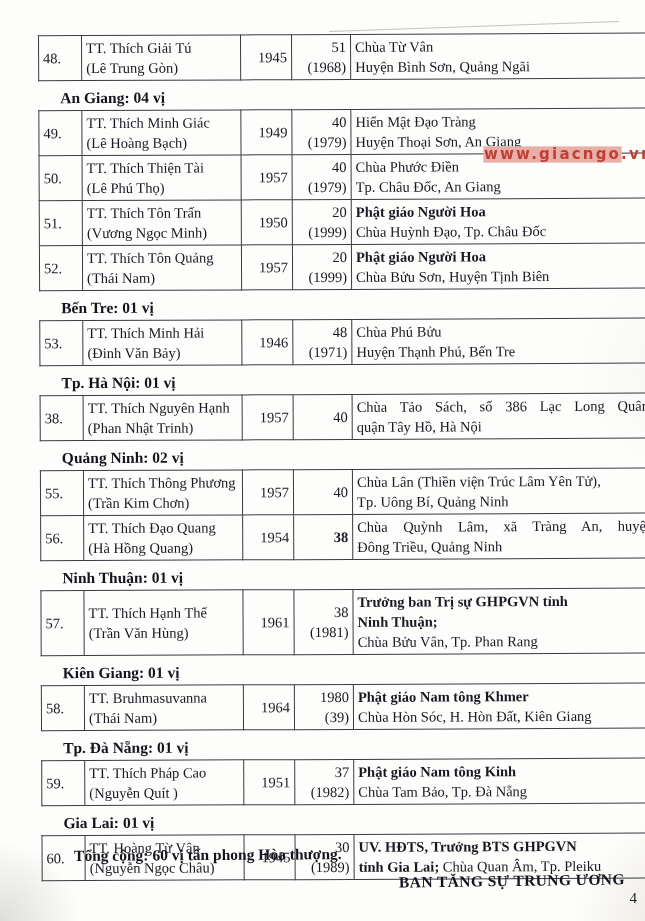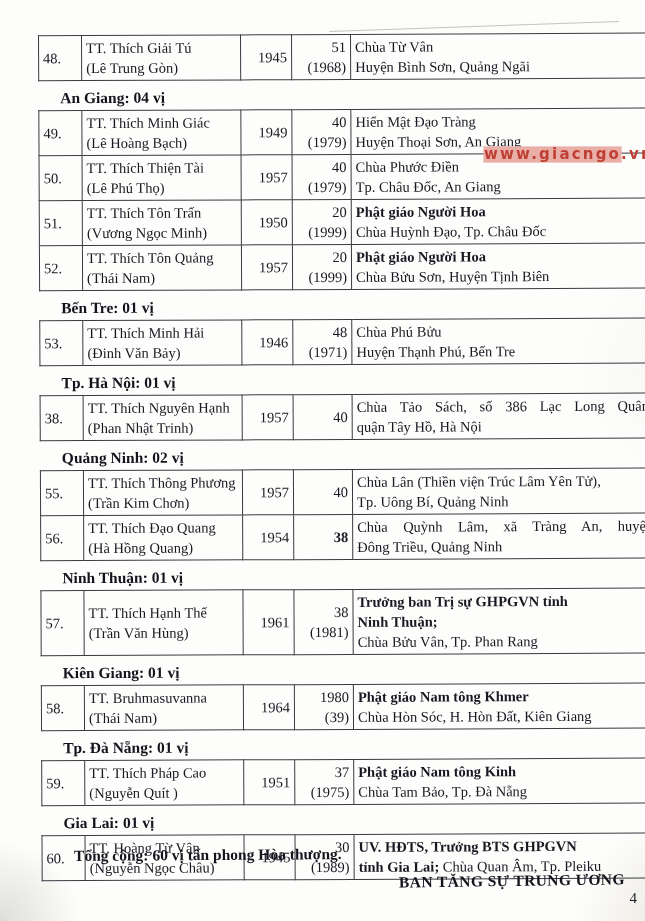--- a/index.html
+++ b/index.html
@@ -340,21 +340,21 @@
                 <td class="c-no"><span>59.</span></td>
                 <td class="c-name">
                   <div>TT. Thích Pháp Cao</div>
                   <div>(Nguyễn Quít )</div>
                 </td>
                 <td class="c-year">
                   <div>1951</div>
                 </td>
                 <td class="c-ord">
                   <div>37</div>
-                  <div>(1975)</div>
+                  <div>(1982)</div>
                 </td>
                 <td class="c-loc">
                   <div class="loc-line"><span class="b">Phật giáo Nam tông Kinh</span></div>
                   <div class="loc-line"><span>Chùa Tam Bảo, Tp. Đà Nẵng</span></div>
                 </td>
               </tr>
             </tbody>
           </table>
         </div>
         <div class="section-header">Gia Lai: 01 vị</div>

